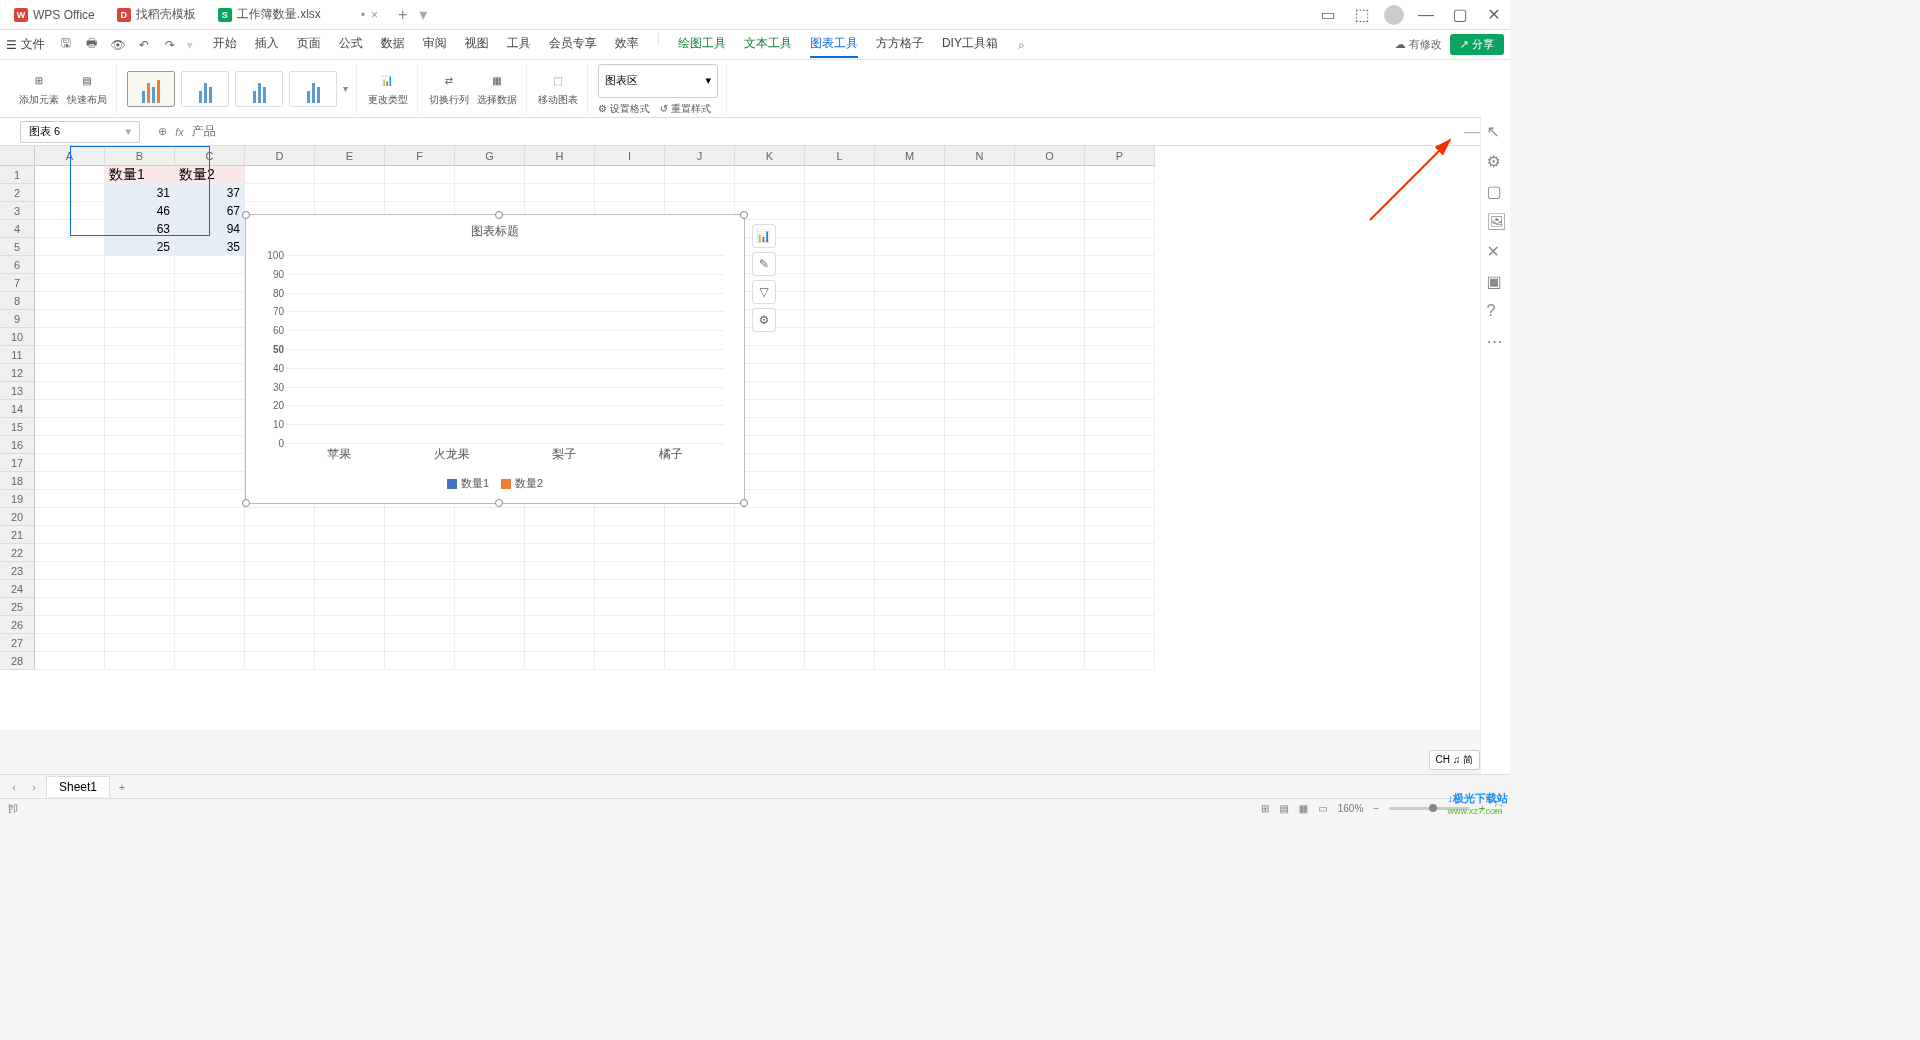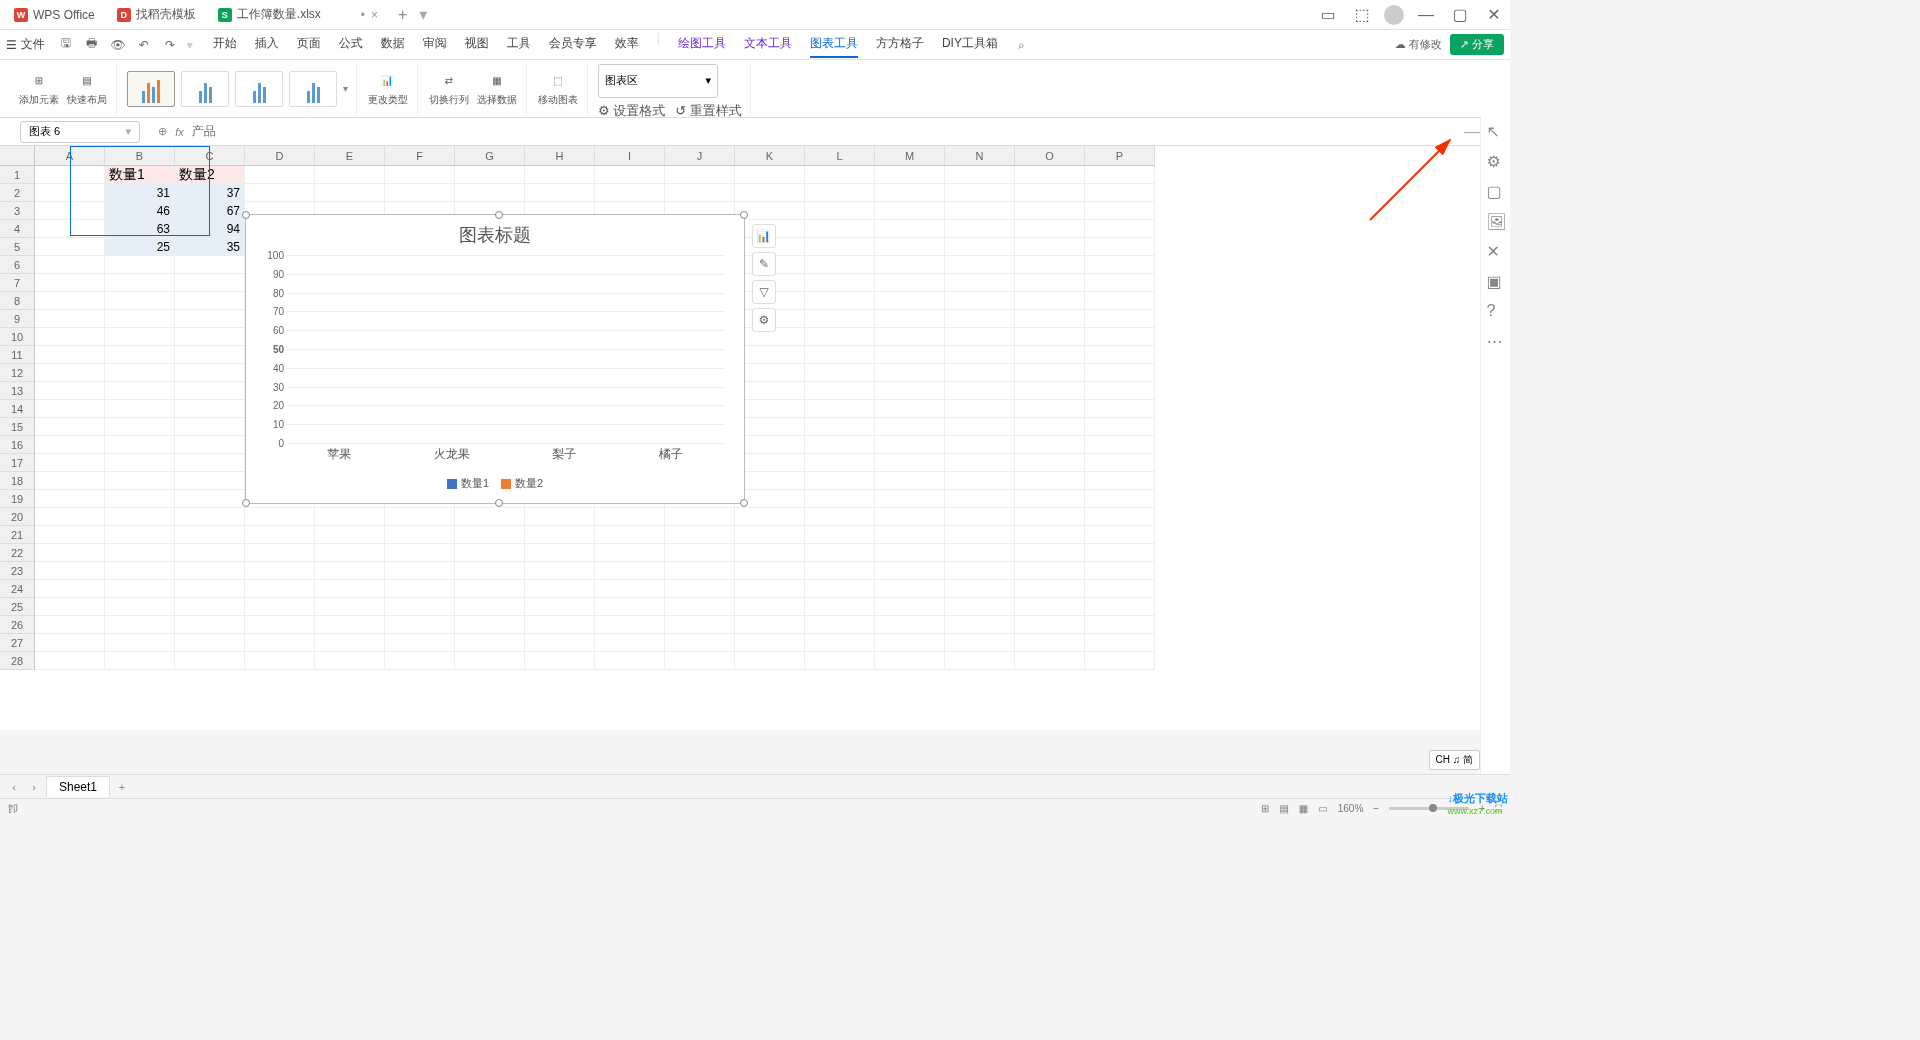--- a/index.html
+++ b/index.html
@@ -13,21 +13,21 @@
 .title-bar-right { margin-left: auto; display: flex; align-items: center; gap: 10px; }
 .win-btn { width: 24px; height: 24px; display: flex; align-items: center; justify-content: center; color: #666; cursor: pointer; }
 .avatar { width: 20px; height: 20px; border-radius: 50%; background: #ccc; }
 
 .menu-bar { height: 30px; background: #fff; display: flex; align-items: center; padding: 0 6px; font-size: 12px; color: #444; border-bottom: 1px solid #e5e5e5; }
 .menu-left-icons { display: flex; align-items: center; gap: 8px; margin-right: 20px; }
 .menu-icon { width: 18px; height: 18px; display: flex; align-items: center; justify-content: center; color: #666; }
 .file-menu { display: flex; align-items: center; gap: 4px; margin-right: 12px; }
 .menu-tabs { display: flex; gap: 18px; }
 .menu-tab { cursor: pointer; padding: 4px 0; }
-.menu-tab.highlight { color: #6d28d9; }
+.menu-tab.highlight { color: #15803d; }
 .menu-tab.active { color: #0a6cdc; border-bottom: 2px solid #0a6cdc; font-weight: 500; }
 .menu-search { margin-left: 20px; color: #888; }
 .menu-right { margin-left: auto; display: flex; align-items: center; gap: 8px; }
 .badge-mod { display: flex; align-items: center; gap: 3px; color: #666; font-size: 11px; }
 .share-btn { background: #0aa35f; color: #fff; padding: 3px 10px; border-radius: 3px; font-size: 11px; display: flex; align-items: center; gap: 3px; }
 
 .ribbon { height: 58px; background: #fff; display: flex; align-items: center; padding: 4px 10px; border-bottom: 1px solid #ddd; gap: 2px; }
 .ribbon-group { display: flex; align-items: center; gap: 6px; padding: 0 8px; border-right: 1px solid #eee; height: 50px; }
 .rbtn { display: flex; flex-direction: column; align-items: center; justify-content: center; font-size: 10px; color: #555; cursor: pointer; min-width: 42px; gap: 2px; }
 .rbtn-icon { width: 20px; height: 20px; display: flex; align-items: center; justify-content: center; }
@@ -50,21 +50,21 @@
 
 .grid { position: absolute; top: 20px; left: 35px; right: 0; bottom: 0; }
 .grid-row { display: flex; height: 18px; }
 .cell { width: 70px; height: 18px; border-right: 1px solid #eee; border-bottom: 1px solid #eee; font-size: 12px; padding: 0 4px; display: flex; align-items: center; justify-content: flex-end; }
 .cell.header { justify-content: flex-start; background: #fce8e8; font-size: 14px; }
 .cell.sel { background: #e6eef8; }
 .data-sel { position: absolute; border: 1.5px solid #0a6cdc; pointer-events: none; }
 
 .chart-box { position: absolute; top: 68px; left: 245px; width: 500px; height: 290px; background: #fff; border: 1px solid #bbb; }
 .chart-handle { position: absolute; width: 8px; height: 8px; background: #fff; border: 1px solid #888; border-radius: 50%; }
-.chart-title { text-align: center; font-size: 18px; color: #555; font-family: serif; padding-top: 8px; }
+.chart-title { text-align: center; font-size: 12px; color: #555; font-family: serif; padding-top: 8px; }
 .chart-plot { position: absolute; top: 40px; left: 40px; right: 20px; bottom: 60px; }
 .y-axis { position: absolute; left: -30px; top: 0; bottom: 0; width: 28px; }
 .y-tick { position: absolute; right: 0; font-size: 10px; color: #666; transform: translateY(-50%); }
 .grid-line { position: absolute; left: 0; right: 0; height: 1px; background: #eee; }
 .bars { position: absolute; inset: 0; display: flex; justify-content: space-around; align-items: flex-end; }
 .bar-group { display: flex; gap: 4px; align-items: flex-end; }
 .bar { width: 22px; }
 .bar.c1 { background: #4472c4; }
 .bar.c2 { background: #ed7d31; }
 .x-labels { position: absolute; bottom: 40px; left: 40px; right: 20px; display: flex; justify-content: space-around; font-size: 12px; color: #555; font-family: serif; }
@@ -216,21 +216,21 @@
     <div class="rbtn">
         <span class="rbtn-icon">⬚</span>
         <span>移动图表</span>
       </div>
   </div>
   <div class="ribbon-group" style="flex-direction:column;align-items:flex-start;gap:4px">
     <div class="chart-area-select">
         <span>图表区</span>
         <span>▾</span>
       </div>
-    <div style="display:flex;gap:10px;font-size:13px;color:#555">
+    <div style="display:flex;gap:10px;font-size:10px;color:#555">
       <span>⚙ <span>设置格式</span></span>
       <span>↺ <span>重置样式</span></span>
     </div>
   </div>
 </div>
 
 <div class="formula-bar">
   <div class="name-box">
       <span>图表 6</span>
       <span style="color:#aaa">▾</span>

